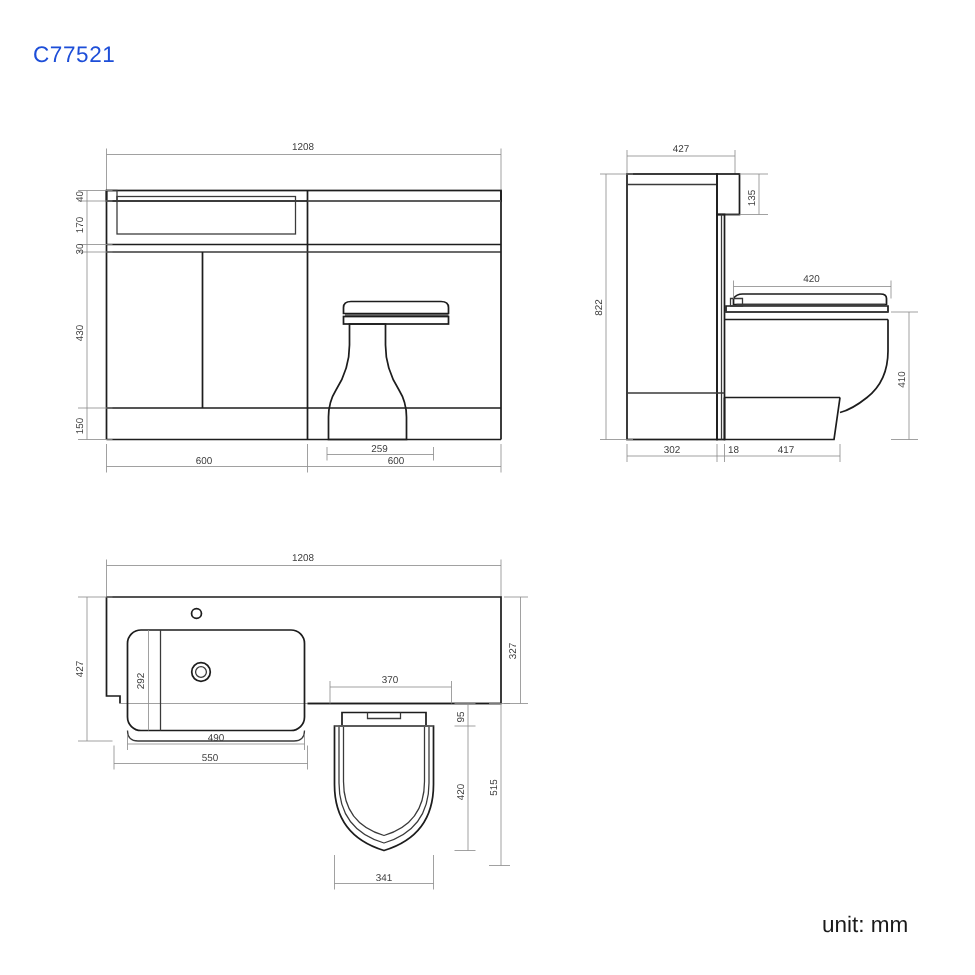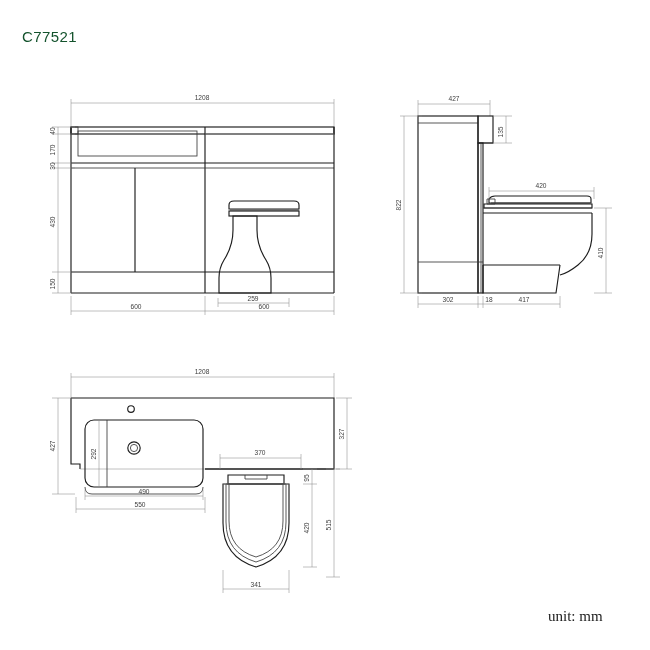--- a/index.html
+++ b/index.html
@@ -1,20 +1,20 @@
 <!DOCTYPE html>
 <html><head>
 <meta charset="utf-8">
 <style>
   html,body{margin:0;padding:0;background:#ffffff;}
   body{width:650px;height:650px;position:relative;
        font-family:"Liberation Sans", sans-serif;color:#1a1a1a;}
   #sheet{position:absolute;left:0;top:0;width:650px;height:650px;}
-  #title{position:absolute;left:22px;top:28px;font-size:15px;letter-spacing:.4px;color:#14532d;}
-  #unit{position:absolute;left:548px;top:608px;font-size:15px;color:#1a1a1a;font-family:Liberation Serif, serif;}
+  #title{position:absolute;left:22px;top:28px;font-size:15px;letter-spacing:.4px;color:#1d4ed8;}
+  #unit{position:absolute;left:548px;top:608px;font-size:15px;color:#1a1a1a;}
   svg{display:block;}
   .ol{fill:none;stroke:#1d1d1d;stroke-width:1.15;}
   .ol2{fill:none;stroke:#3a3a3a;stroke-width:.85;}
   .thin{fill:none;stroke:#8d8d8d;stroke-width:.55;}
   .dim{fill:none;stroke:#8d8d8d;stroke-width:.55;}
   .dimtxt{font-family:"Liberation Sans", sans-serif;font-size:6.6px;fill:#3d3d3d;
           text-anchor:middle;}
 </style>
 </head>
 <body>

